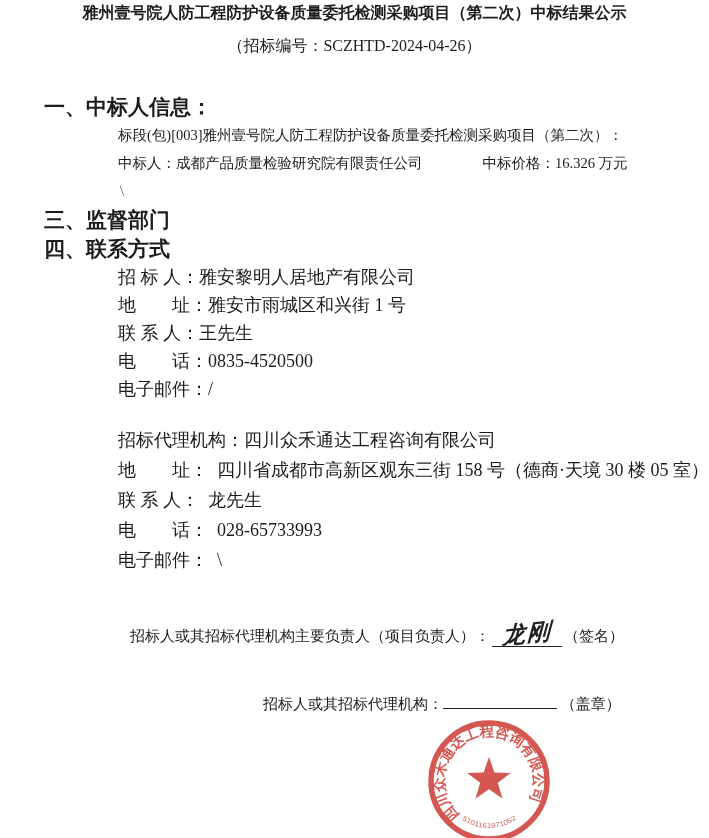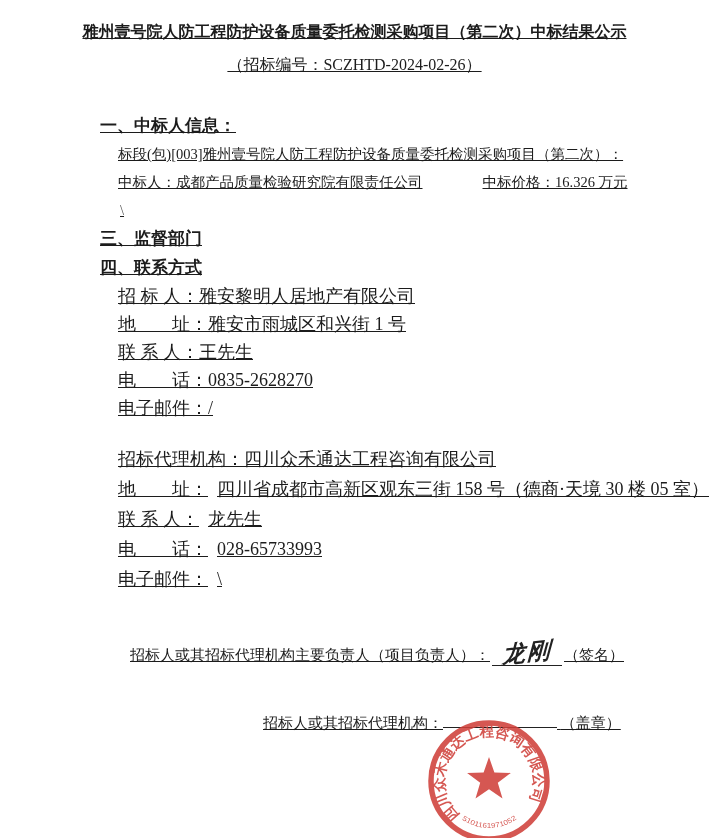--- a/index.html
+++ b/index.html
@@ -3,32 +3,32 @@
 <meta charset="utf-8">
 <style>
   html, body { margin: 0; padding: 0; }
   body {
     width: 709px; height: 838px;
     background: #ffffff;
     font-family: "Liberation Serif", "DejaVu Serif", serif;
     color: #1c1c1c;
     overflow: hidden;
   }
-  .page { position: relative; width: 709px; height: 838px; padding-top: 22px; box-sizing: border-box; text-decoration: underline; }
+  .page { position: relative; width: 709px; height: 838px; padding-top: 3px; box-sizing: border-box; }
   .doc-title {
     text-align: center; font-weight: bold; font-size: 16px; line-height: 20px;
     margin: 0 40px;
   }
   .doc-subtitle {
     text-align: center; font-size: 16px; line-height: 20px; margin-top: 13px;
   }
   .sec-heading {
     font-family: "Liberation Sans", "DejaVu Sans", sans-serif;
-    font-weight: bold; font-size: 17px; line-height: 19px;
-    margin: 10px 0 0 100px;
+    font-weight: bold; font-size: 21px; line-height: 19px;
+    margin: 10px 0 0 44px;
   }
   .sec-heading.first { margin-top: 41px; }
   .body-line { font-size: 14.5px; line-height: 18px; margin: 10px 0 0 118px; }
   .lot-line { margin-left: 118px; }
   .winner-line { }
   .backslash-line { margin-left: 120px; color: #555; }
   .winner-spacer { display: inline-block; width: 60px; }
   .contact-row { font-size: 18px; line-height: 18px; margin: 10px 0 0 118px; }
   .agency-block .contact-row:first-child { margin-top: 33px; }
   .agency-block .contact-row { margin-top: 12px; }
@@ -53,39 +53,39 @@
     height: 15px; vertical-align: baseline;
   }
   .seal-svg { position: absolute; left: 424px; top: 716px; z-index: 2; opacity: 0.87; }
 </style>
 </head>
 <body>
 
 <div class="page">
 
   <div class="doc-title">雅州壹号院人防工程防护设备质量委托检测采购项目（第二次）中标结果公示</div>
-  <div class="doc-subtitle">（招标编号：SCZHTD-2024-02-26）</div>
+  <div class="doc-subtitle">（招标编号：SCZHTD-2024-04-26）</div>
 
   <div class="sec-heading first">一、中标人信息：</div>
   <div class="body-line lot-line">标段(包)[003]雅州壹号院人防工程防护设备质量委托检测采购项目（第二次）：</div>
   <div class="body-line winner-line">
     <span>中标人：</span><span>成都产品质量检验研究院有限责任公司</span><span class="winner-spacer"></span><span>中标价格：</span><span>16.326 万元</span>
   </div>
 
   <div class="body-line backslash-line">\</div>
 
   <div class="sec-heading">三、监督部门</div>
 
   <div class="sec-heading">四、联系方式</div>
 
   <div class="tenderer-block">
     <div class="contact-row"><span class="lbl">招 标 人：</span><span class="val">雅安黎明人居地产有限公司</span></div>
     <div class="contact-row"><span class="lbl">地　　址：</span><span class="val">雅安市雨城区和兴街 1 号</span></div>
     <div class="contact-row"><span class="lbl">联 系 人：</span><span class="val">王先生</span></div>
-    <div class="contact-row"><span class="lbl">电　　话：</span><span class="val">0835-2628270</span></div>
+    <div class="contact-row"><span class="lbl">电　　话：</span><span class="val">0835-4520500</span></div>
     <div class="contact-row"><span class="lbl">电子邮件：</span><span class="val">/</span></div>
   </div>
 
   <div class="agency-block">
     <div class="contact-row"><span class="lbl">招标代理机构：</span><span class="val">四川众禾通达工程咨询有限公司</span></div>
     <div class="contact-row"><span class="lbl">地　　址：</span><span class="val">四川省成都市高新区观东三街 158 号（德商·天境 30 楼 05 室）</span></div>
     <div class="contact-row"><span class="lbl">联 系 人：</span><span class="val">龙先生</span></div>
     <div class="contact-row"><span class="lbl">电　　话：</span><span class="val">028-65733993</span></div>
     <div class="contact-row"><span class="lbl">电子邮件：</span><span class="val">\</span></div>
   </div>

